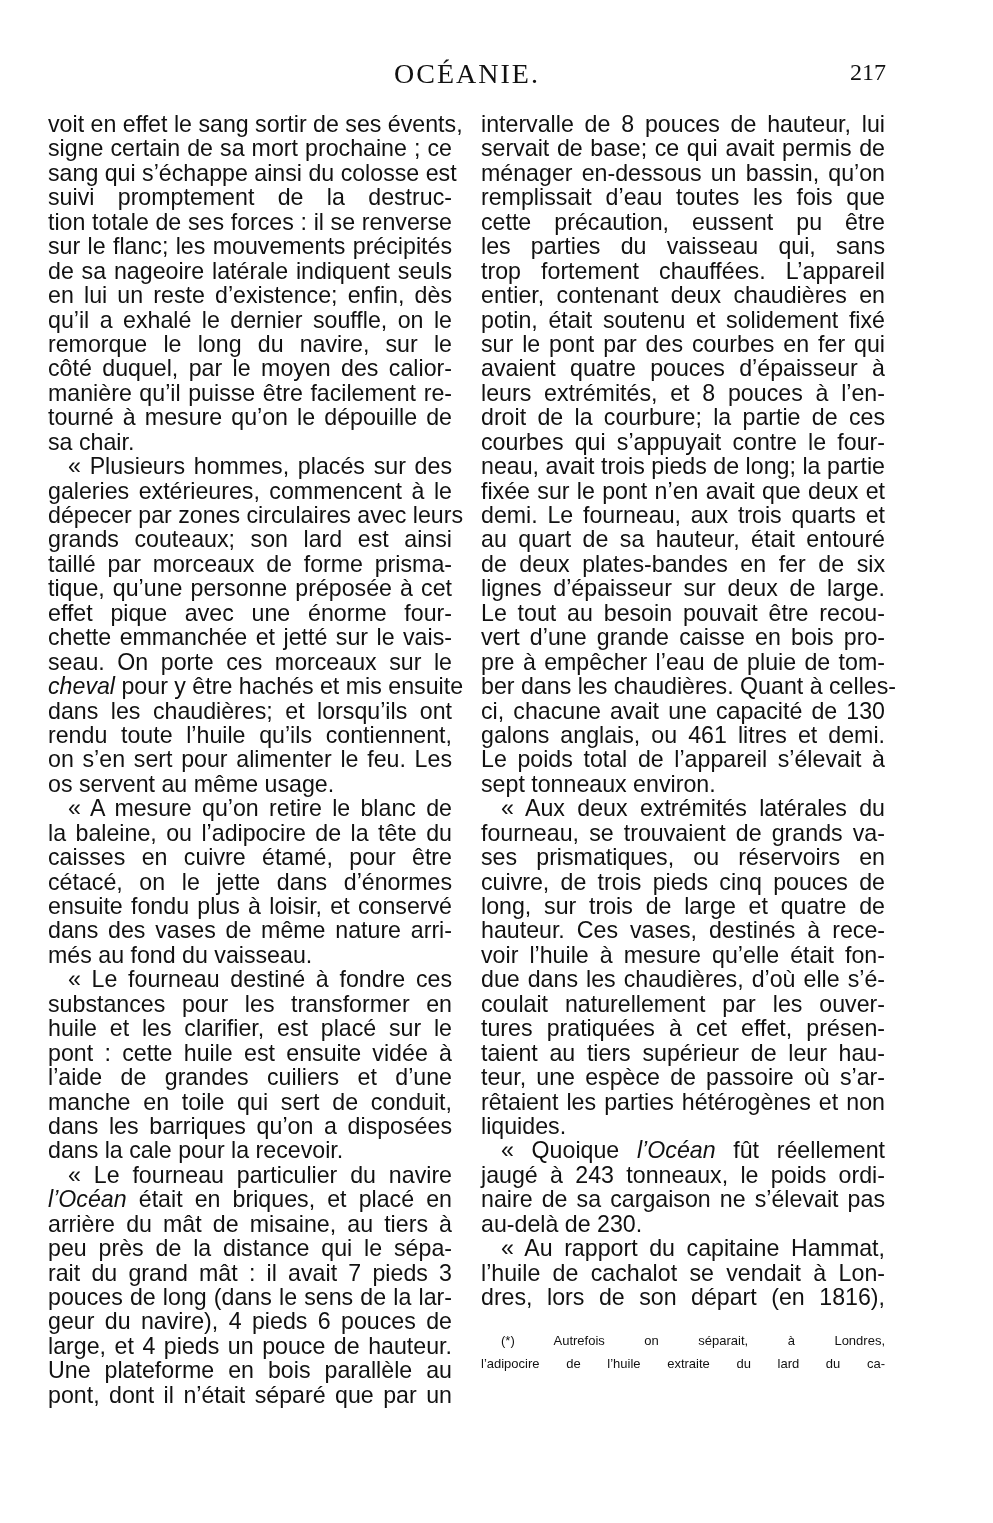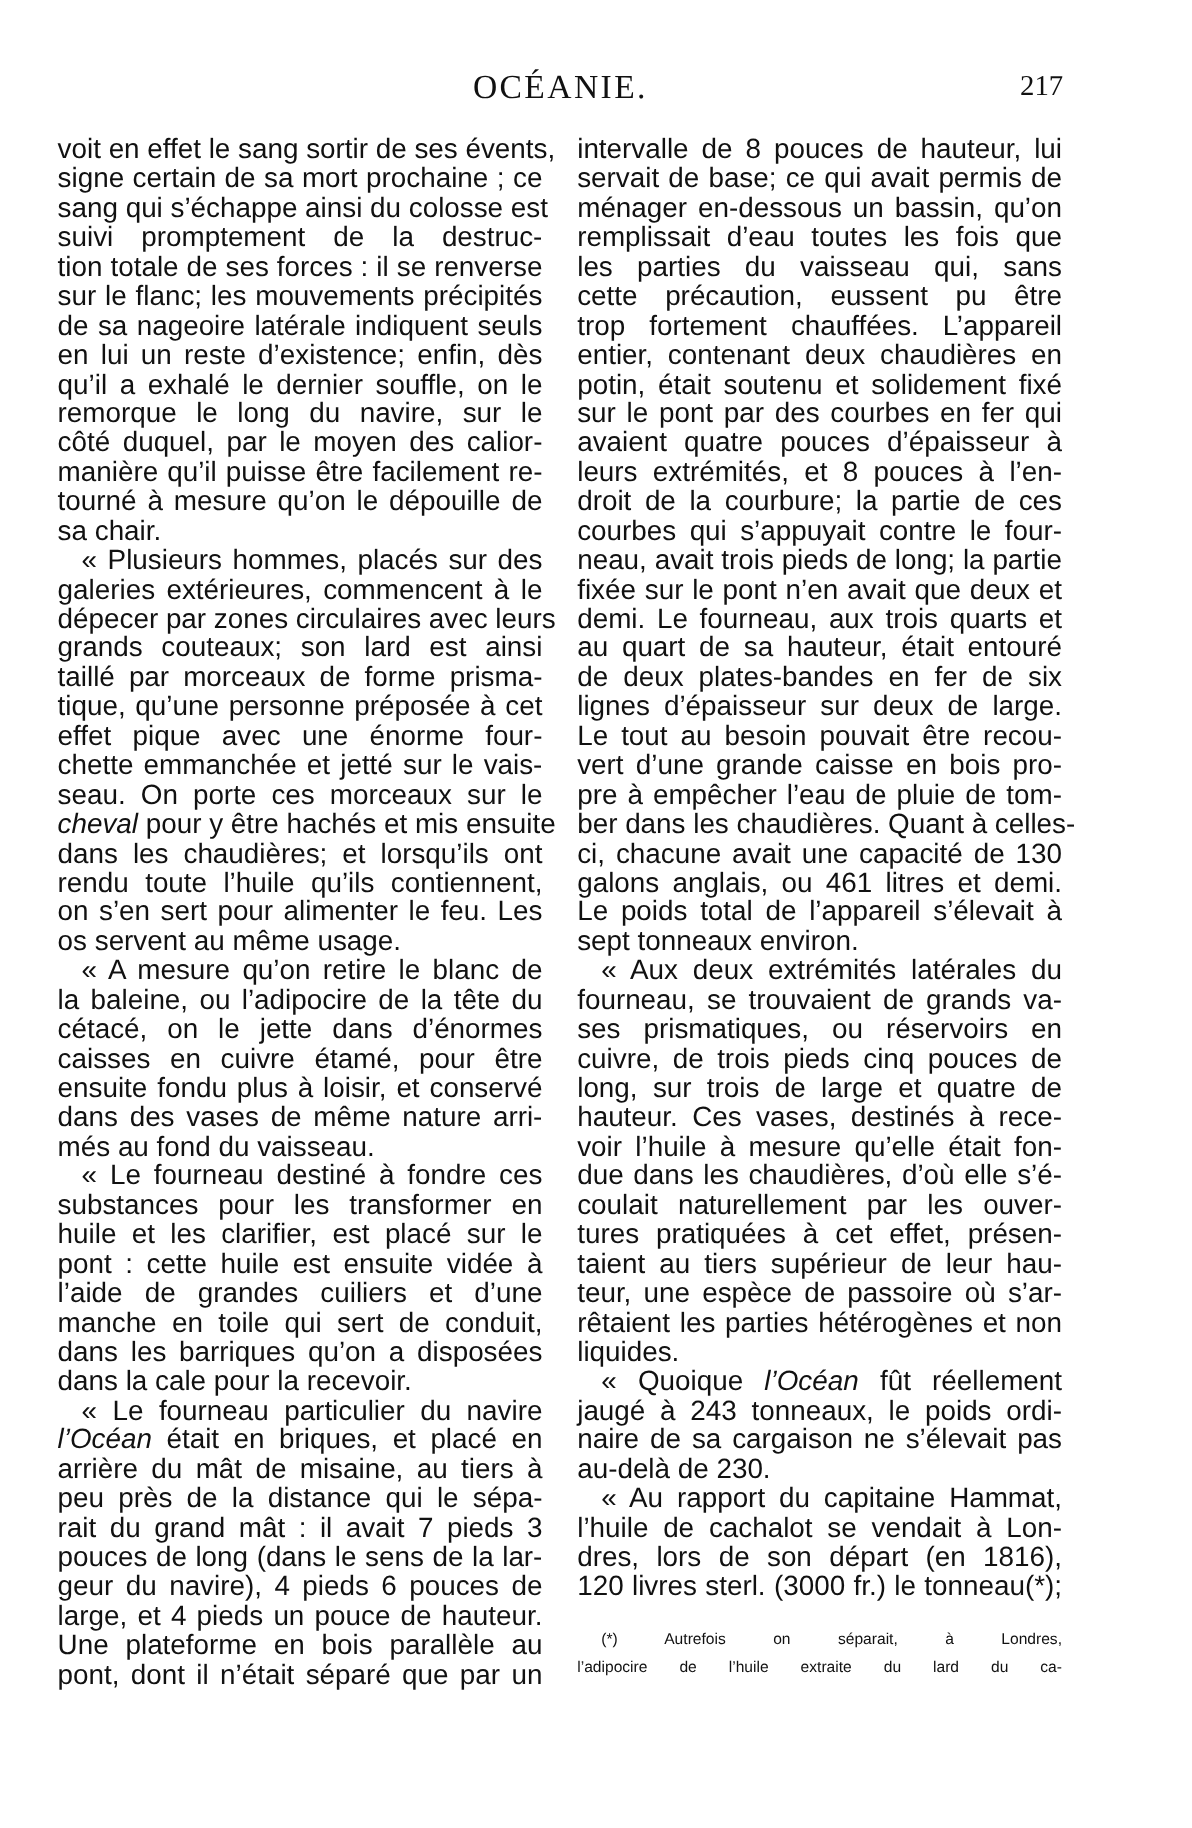--- a/index.html
+++ b/index.html
@@ -72,22 +72,22 @@
     <div class="line"><span>effet pique avec une énorme four-</span></div>
     <div class="line"><span>chette emmanchée et jetté sur le vais-</span></div>
     <div class="line"><span>seau. On porte ces morceaux sur le</span></div>
     <div class="line"><i>cheval</i><span> pour y être hachés et mis ensuite</span></div>
     <div class="line"><span>dans les chaudières; et lorsqu’ils ont</span></div>
     <div class="line"><span>rendu toute l’huile qu’ils contiennent,</span></div>
     <div class="line"><span>on s’en sert pour alimenter le feu. Les</span></div>
     <div class="line last"><span>os servent au même usage.</span></div>
     <div class="line indent"><span>« A mesure qu’on retire le blanc de</span></div>
     <div class="line"><span>la baleine, ou l’adipocire de la tête du</span></div>
+    <div class="line"><span>caisses en cuivre étamé, pour être</span></div>
     <div class="line"><span>cétacé, on le jette dans d’énormes</span></div>
-    <div class="line"><span>caisses en cuivre étamé, pour être</span></div>
     <div class="line"><span>ensuite fondu plus à loisir, et conservé</span></div>
     <div class="line"><span>dans des vases de même nature arri-</span></div>
     <div class="line last"><span>més au fond du vaisseau.</span></div>
     <div class="line indent"><span>« Le fourneau destiné à fondre ces</span></div>
     <div class="line"><span>substances pour les transformer en</span></div>
     <div class="line"><span>huile et les clarifier, est placé sur le</span></div>
     <div class="line"><span>pont : cette huile est ensuite vidée à</span></div>
     <div class="line"><span>l’aide de grandes cuiliers et d’une</span></div>
     <div class="line"><span>manche en toile qui sert de conduit,</span></div>
     <div class="line"><span>dans les barriques qu’on a disposées</span></div>
@@ -102,22 +102,22 @@
     <div class="line"><span>large, et 4 pieds un pouce de hauteur.</span></div>
     <div class="line"><span>Une plateforme en bois parallèle au</span></div>
     <div class="line"><span>pont, dont il n’était séparé que par un</span></div>
   </div>
 <div class="column col-right" id="col-right">
   <div id="col-right-body">
       <div class="line"><span>intervalle de 8 pouces de hauteur, lui</span></div>
       <div class="line"><span>servait de base; ce qui avait permis de</span></div>
       <div class="line"><span>ménager en-dessous un bassin, qu’on</span></div>
       <div class="line"><span>remplissait d’eau toutes les fois que</span></div>
+      <div class="line"><span>cette précaution, eussent pu être</span></div>
       <div class="line"><span>les parties du vaisseau qui, sans</span></div>
-      <div class="line"><span>cette précaution, eussent pu être</span></div>
       <div class="line"><span>trop fortement chauffées. L’appareil</span></div>
       <div class="line"><span>entier, contenant deux chaudières en</span></div>
       <div class="line"><span>potin, était soutenu et solidement fixé</span></div>
       <div class="line"><span>sur le pont par des courbes en fer qui</span></div>
       <div class="line"><span>avaient quatre pouces d’épaisseur à</span></div>
       <div class="line"><span>leurs extrémités, et 8 pouces à l’en-</span></div>
       <div class="line"><span>droit de la courbure; la partie de ces</span></div>
       <div class="line"><span>courbes qui s’appuyait contre le four-</span></div>
       <div class="line"><span>neau, avait trois pieds de long; la partie</span></div>
       <div class="line"><span>fixée sur le pont n’en avait que deux et</span></div>
@@ -147,20 +147,19 @@
       <div class="line"><span>teur, une espèce de passoire où s’ar-</span></div>
       <div class="line"><span>rêtaient les parties hétérogènes et non</span></div>
       <div class="line last"><span>liquides.</span></div>
       <div class="line indent"><span>« Quoique </span><i>l’Océan</i><span> fût réellement</span></div>
       <div class="line"><span>jaugé à 243 tonneaux, le poids ordi-</span></div>
       <div class="line"><span>naire de sa cargaison ne s’élevait pas</span></div>
       <div class="line last"><span>au-delà de 230.</span></div>
       <div class="line indent"><span>« Au rapport du capitaine Hammat,</span></div>
       <div class="line"><span>l’huile de cachalot se vendait à Lon-</span></div>
       <div class="line"><span>dres, lors de son départ (en 1816),</span></div>
-      <div class="line"><span>120 livres sterl. (3000 fr.) le tonneau(*);</span></div>
     </div>
   <div class="gap"></div>
   <div class="footnote" id="footnote">
       <div class="line indent"><span>(*) Autrefois on séparait, à Londres,</span></div>
       <div class="line"><span>l’adipocire de l’huile extraite du lard du ca-</span></div>
     </div>
 </div>
 
 </body></html>

